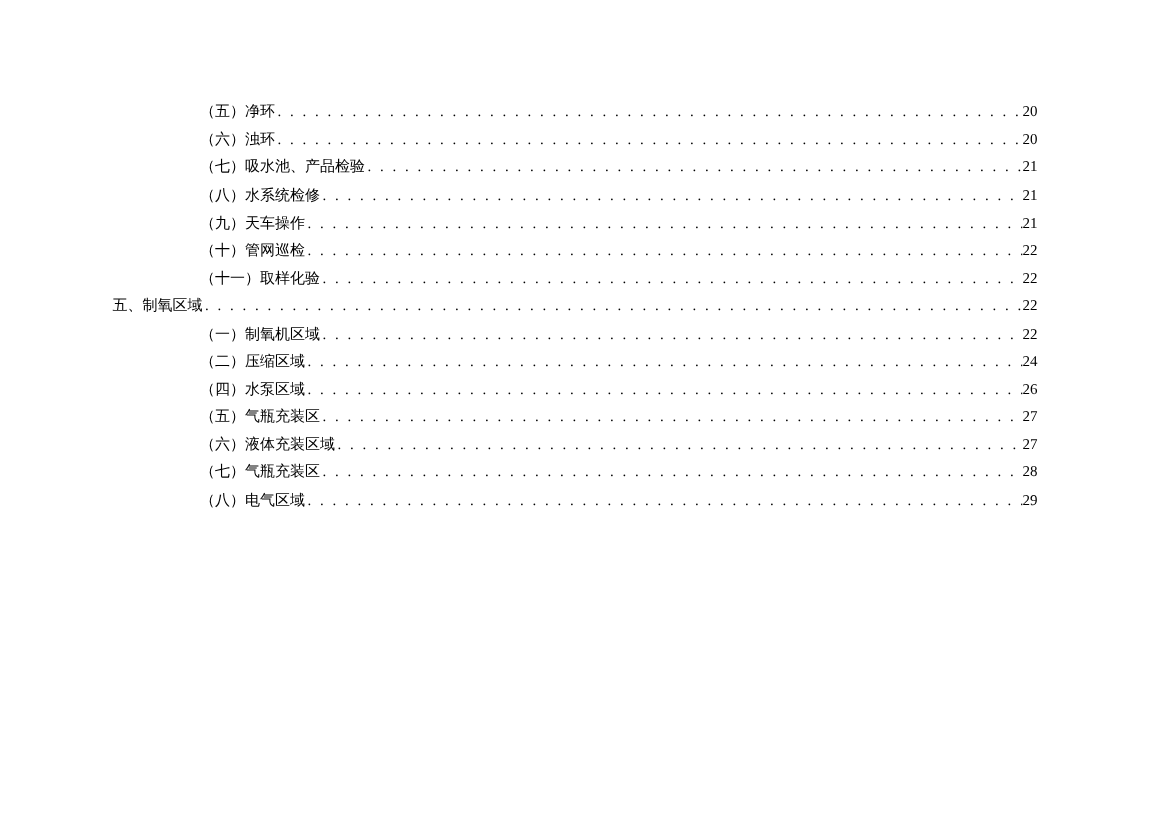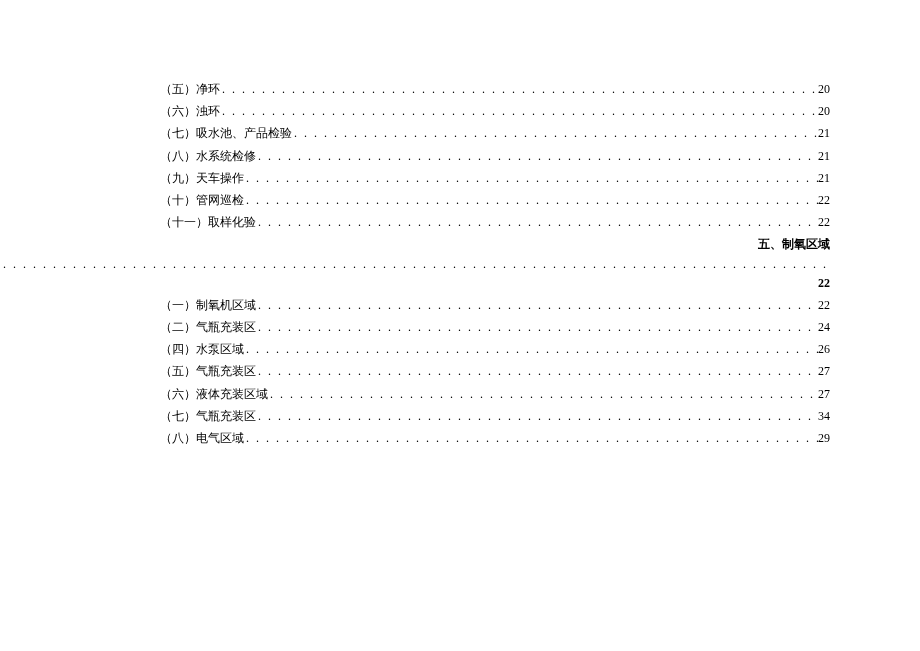--- a/index.html
+++ b/index.html
@@ -15,32 +15,31 @@
       padding: 80px 90px 0 90px;
       font-size: 12px;
       color: #000;
       line-height: 1.6;
     }
     .toc-container {
       width: 100%;
     }
     .toc-row {
       display: flex;
-      align-items: flex-end;
+      align-items: center;
       width: 100%;
       margin-bottom: 3px;
       white-space: nowrap;
     }
     .toc-row.level-2 {
       padding-left: 70px;
     }
     .toc-row.level-1 {
       padding-left: 0;
-      font-weight: bold;
-      flex-direction: column;
+      font-weight: normal;
     }
     .toc-label {
       flex: 0 0 auto;
     }
     .toc-dots {
       flex: 1 1 auto;
       overflow: hidden;
       letter-spacing: 2px;
       font-weight: normal;
       padding: 0 2px;
@@ -95,21 +94,21 @@
       <span class="toc-label">五、制氧区域</span>
       <span class="toc-dots"></span>
       <span class="toc-page">22</span>
     </div>
     <div class="toc-row level-2">
       <span class="toc-label">（一）制氧机区域</span>
       <span class="toc-dots"></span>
       <span class="toc-page">22</span>
     </div>
     <div class="toc-row level-2">
-      <span class="toc-label">（二）气瓶充装区</span>
+      <span class="toc-label">（二）压缩区域</span>
       <span class="toc-dots"></span>
       <span class="toc-page">24</span>
     </div>
     <div class="toc-row level-2">
       <span class="toc-label">（四）水泵区域</span>
       <span class="toc-dots"></span>
       <span class="toc-page">26</span>
     </div>
     <div class="toc-row level-2">
       <span class="toc-label">（五）气瓶充装区</span>
@@ -117,20 +116,20 @@
       <span class="toc-page">27</span>
     </div>
     <div class="toc-row level-2">
       <span class="toc-label">（六）液体充装区域</span>
       <span class="toc-dots"></span>
       <span class="toc-page">27</span>
     </div>
     <div class="toc-row level-2">
       <span class="toc-label">（七）气瓶充装区</span>
       <span class="toc-dots"></span>
-      <span class="toc-page">34</span>
+      <span class="toc-page">28</span>
     </div>
     <div class="toc-row level-2">
       <span class="toc-label">（八）电气区域</span>
       <span class="toc-dots"></span>
       <span class="toc-page">29</span>
     </div>
   </div>
 
 </body></html>

